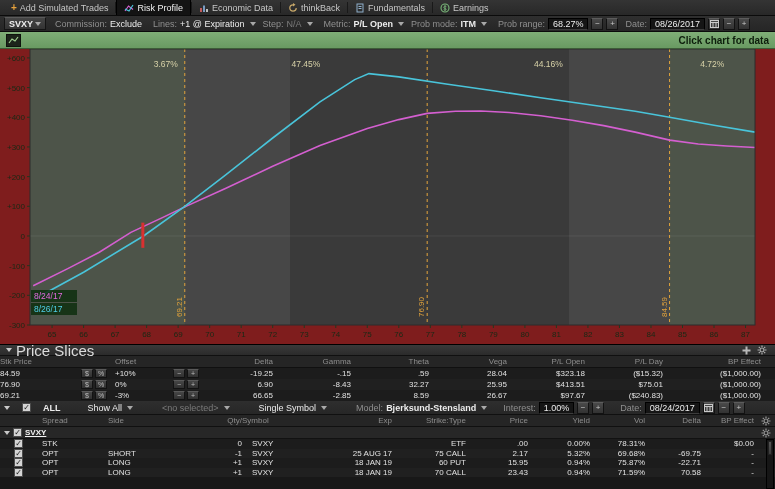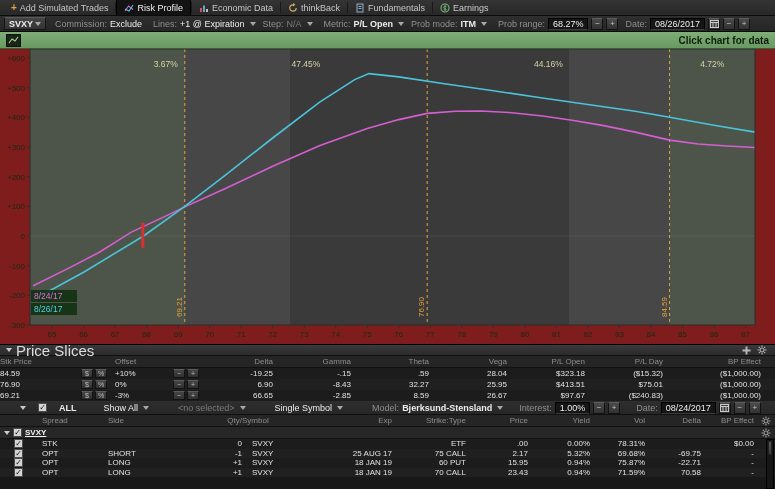--- a/index.html
+++ b/index.html
@@ -81,21 +81,21 @@
   .pcol-yield{width:62px;text-align:right}
   .pcol-vol{width:55px;text-align:right}
   .pcol-delta{width:56px;text-align:right}
   .pcol-bp{width:67px;text-align:right;padding-right:14px}
 
   .chk{width:9px;height:9px;background:#d4d4d4;border:1px solid #4c4c4c;color:#1a1a1a;
     font-size:8px;line-height:8px;text-align:center;display:inline-block;flex:none}
   .chk::after{content:"\2713"}
 
   .ctrls{height:14px;background:linear-gradient(#2e2e2e,#272727);border-bottom:1px solid #101010;
-    display:flex;align-items:center;padding:0 20px;gap:12px;font-size:9px;white-space:nowrap}
+    display:flex;align-items:center;padding:0 4px;gap:12px;font-size:9px;white-space:nowrap}
   .group-row{height:12px;background:#272727;border-bottom:1px solid #121212;display:flex;align-items:center;
     gap:3px;padding:0 4px;position:relative;font-size:8px}
   .group-row .sym{color:#f2f2f2;font-weight:bold;text-decoration:underline}
   .pos-rows{position:relative;flex:1}
   .vscroll{position:absolute;right:1px;top:0;bottom:0;width:8px;background:#161616;border:1px solid #000}
   .vthumb{margin:1px;height:14px;background:linear-gradient(#565656,#3c3c3c);border:1px solid #222}
   .gear-abs{position:absolute;right:4px;top:1px}
 </style>
 </head>
 <body>

